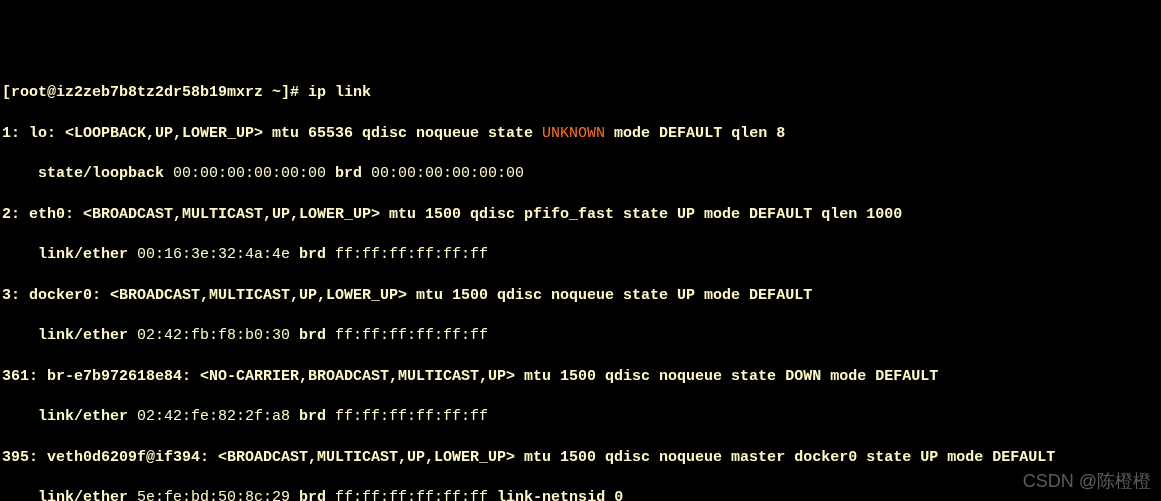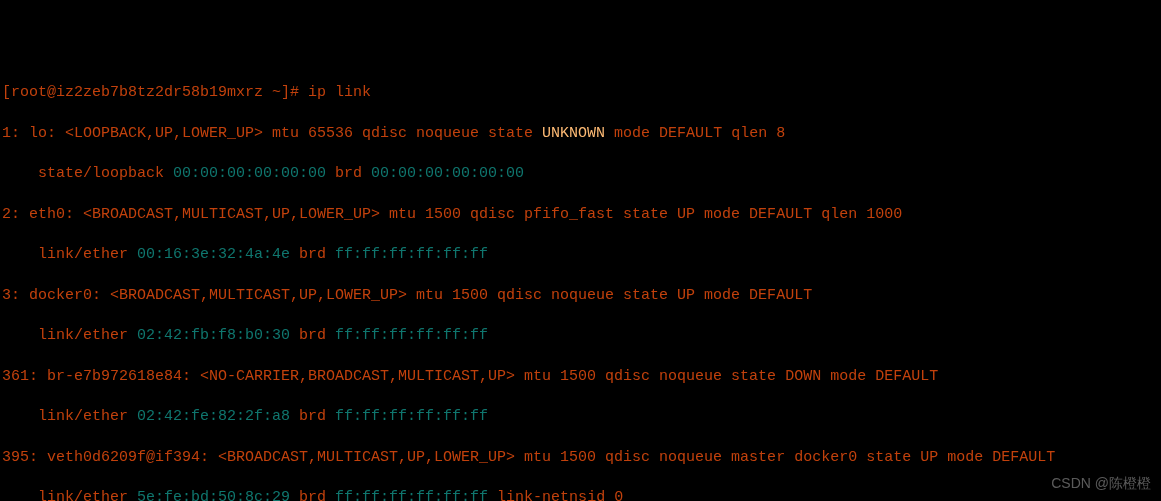--- a/index.html
+++ b/index.html
@@ -13,29 +13,29 @@
       font-size: 15px;
       line-height: 1.35;
       color: #ffffff;
       white-space: pre;
       padding: 2px;
       overflow: hidden;
       width: 1161px;
       height: 501px;
       position: relative;
     }
-    .white { color: #c2410c; }
-    .magenta { color: #0f766e; }
-    .yellow { color: #fdba74; }
+    .white { color: #fef9c3; font-weight: bold; }
+    .magenta { color: #fef9c3; }
+    .yellow { color: #f97316; }
     .watermark {
       position: absolute;
       bottom: 8px;
       right: 10px;
       color: rgba(200, 200, 200, 0.45);
-      font-size: 14px;
+      font-size: 18px;
       font-family: sans-serif;
       white-space: normal;
     }
     .line { display: block; }
   </style>
 </head>
 <body>
 
 
 

